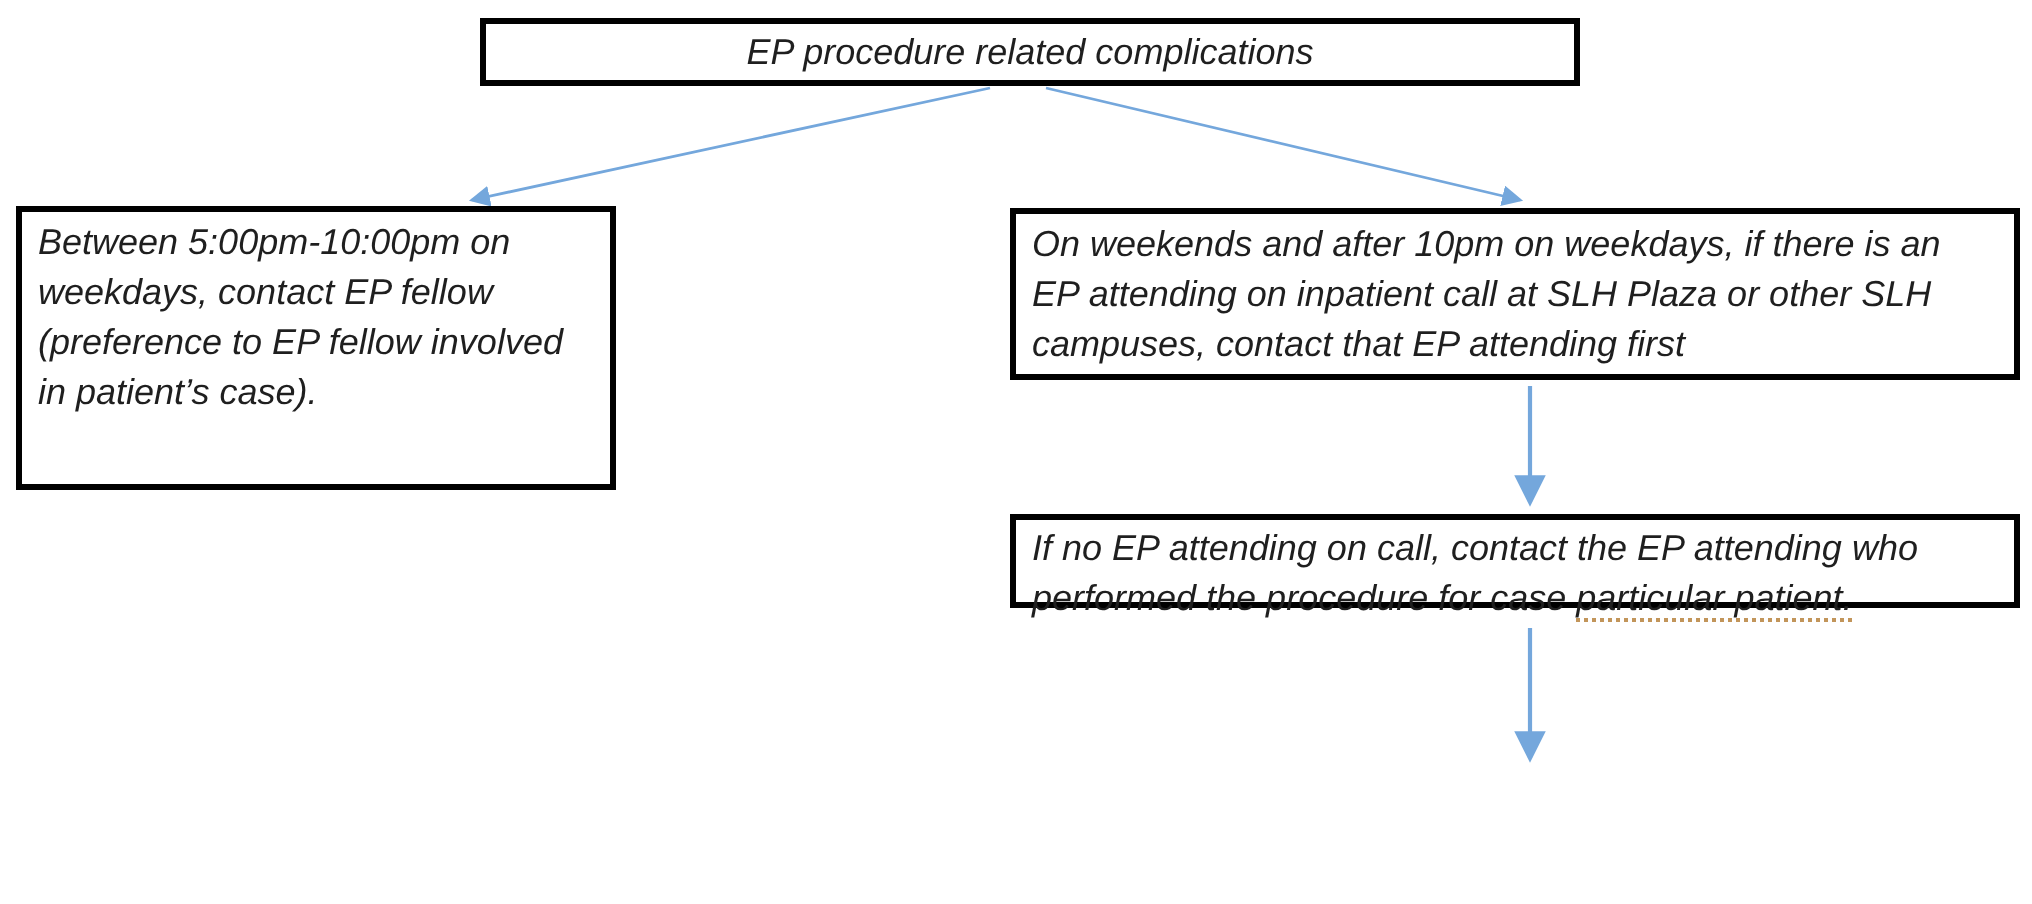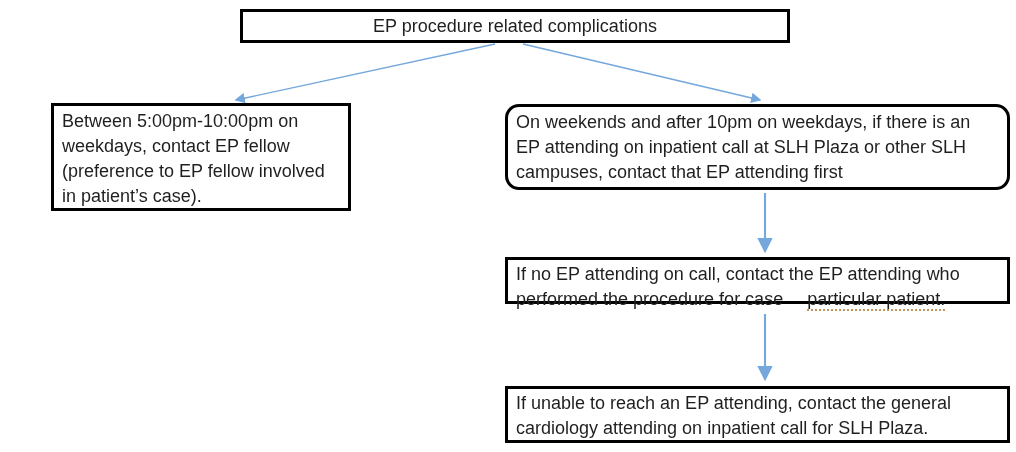--- a/index.html
+++ b/index.html
@@ -35,37 +35,37 @@
   .connector.vert { stroke-width: 2.1; }
   .arrowhead-shape { fill: var(--arrow, #74A7DC); }
 
   .node {
     position: absolute;
     border: 3px solid var(--box-border);
     background: var(--background);
     color: var(--text);
     font-size: 18px;
     line-height: 25px;
+    font-style: italic;
   }
   .node .node-text { white-space: pre-line; }
 
   .node-root {
     left: 240px; top: 9px; width: 550px; height: 34px;
     display: flex; align-items: center; justify-content: center;
     line-height: 1;
   }
-  .node-left   { left: 8px;   top: 103px; width: 300px; height: 108px; padding: 3px 8px; margin-left: 43px; }
-  .node-right1 { left: 505px; top: 104px; width: 505px; height: 86px;  padding: 3px 8px; border-radius: 14px; }
+  .node-left   { left: 8px;   top: 103px; width: 300px; height: 142px; padding: 3px 8px; }
+  .node-right1 { left: 505px; top: 104px; width: 505px; height: 86px;  padding: 3px 8px; }
   .node-right2 { left: 505px; top: 257px; width: 505px; height: 47px;  padding: 2px 8px; }
   .node-right3 { left: 505px; top: 386px; width: 505px; height: 57px;  padding: 2px 8px; }
 
   .refinement {
     border-bottom: 2px dotted var(--refinement-underline);
     padding-bottom: 0px;
-    margin-left: 19px;
   }
 </style>
 </head>
 <body>
 
 <div class="canvas">
 
   <svg class="connectors" viewBox="0 0 1016 452" xmlns="http://www.w3.org/2000/svg">
     <defs>
       <marker id="arrowhead" viewBox="0 0 10 10" refX="8.5" refY="5" markerWidth="7.5" markerHeight="7.5" orient="auto-start-reverse">
@@ -92,18 +92,14 @@
   <div class="node node-right1">
     <span class="node-text">On weekends and after 10pm on weekdays, if there is an
 EP attending on inpatient call at SLH Plaza or other SLH
 campuses, contact that EP attending first</span>
   </div>
 
   <div class="node node-right2">
     <span class="node-text"><span>If no EP attending on call, contact the EP attending who</span><br><span>performed the procedure for case </span><span class="refinement">particular patient.</span></span>
   </div>
 
-  <div class="node node-right3">
-    <span class="node-text">If unable to reach an EP attending, contact the general
-cardiology attending on inpatient call for SLH Plaza.</span>
-  </div>
 
 </div>
 
 </body></html>

